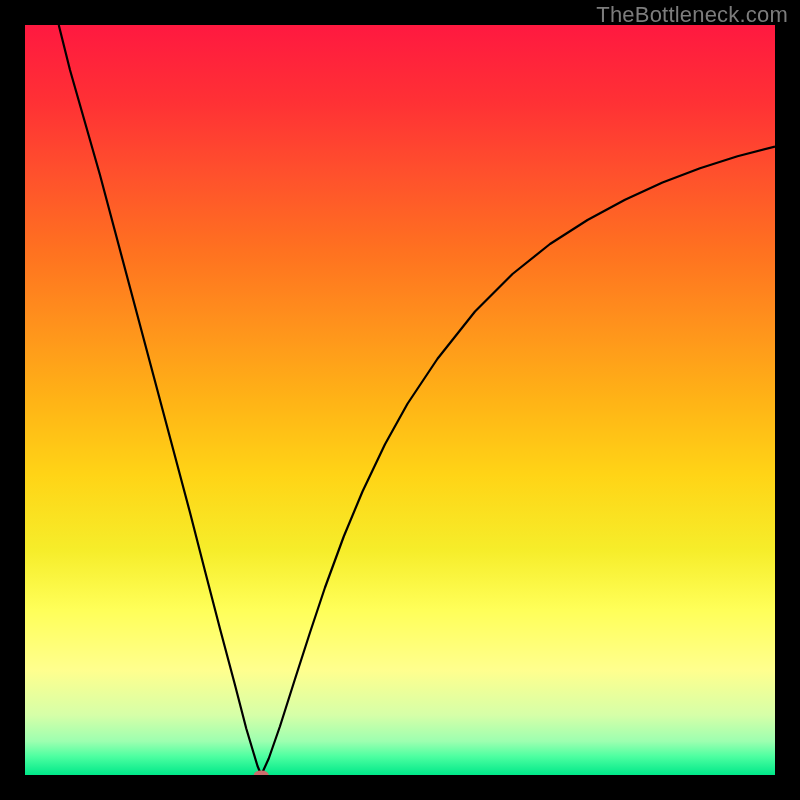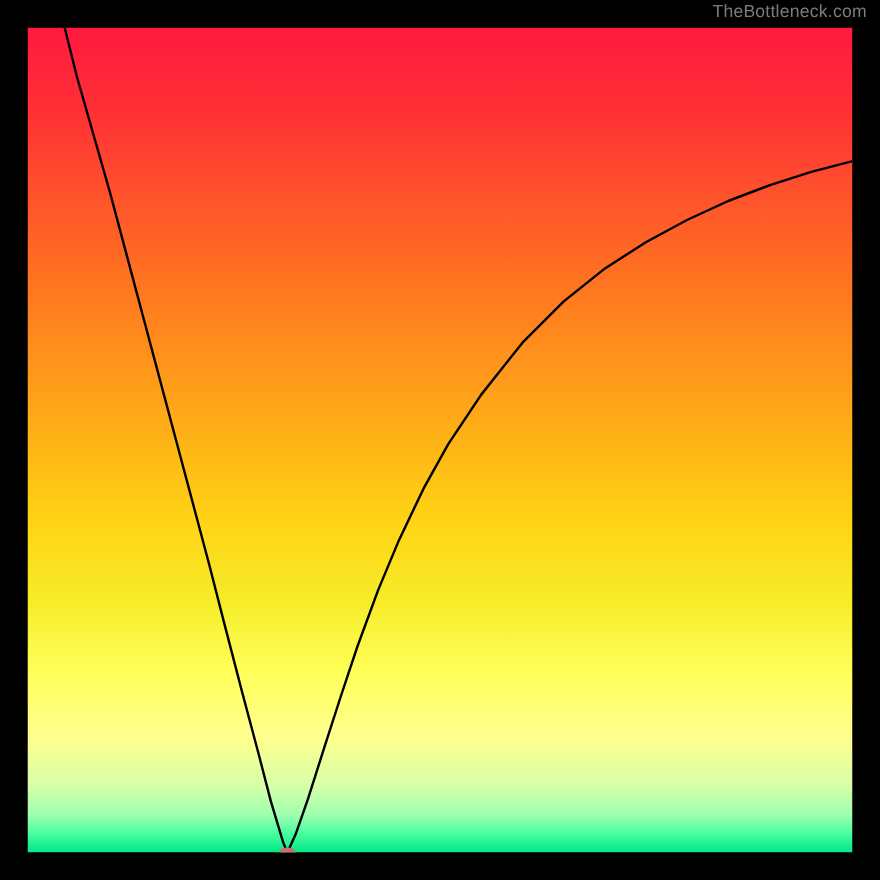--- a/index.html
+++ b/index.html
@@ -22,21 +22,21 @@
     left: 25px;
     top: 25px;
     width: 750px;
     height: 750px;
   }
   .watermark {
     position: absolute;
     top: 2px;
     right: 12px;
     color: #7c7c7c;
-    font-size: 16px;
+    font-size: 22px;
     font-weight: 500;
     letter-spacing: 0.2px;
   }
 </style>
 </head>
 <body>
 
 <div class="outer">
   <svg class="plot-area" viewBox="0 0 750 750" preserveAspectRatio="none">
     <defs>

